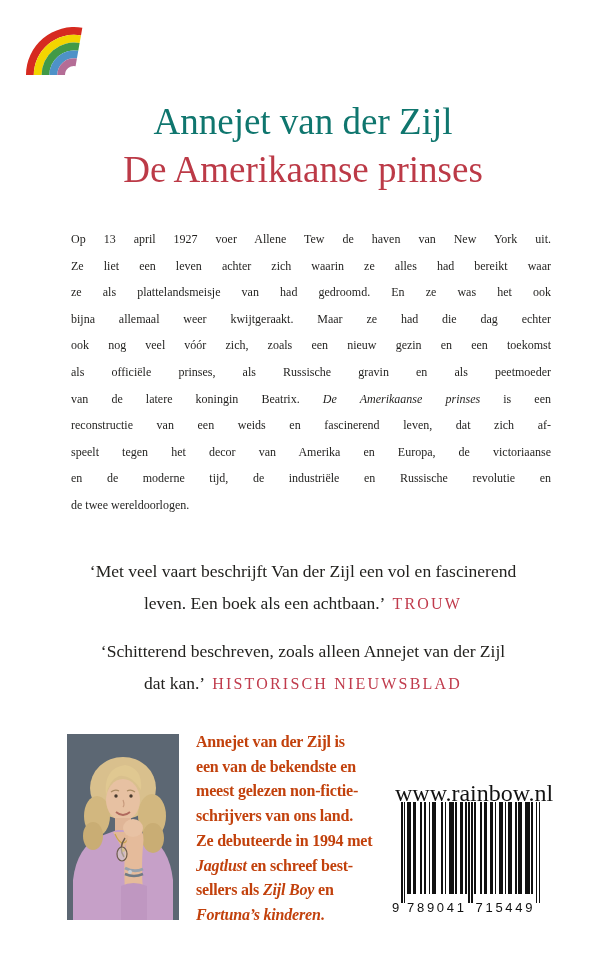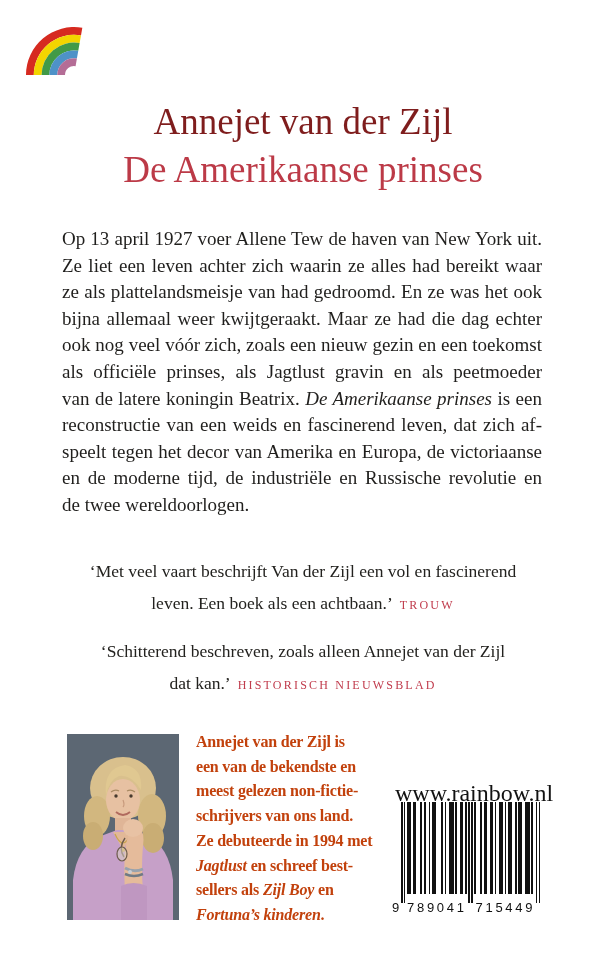--- a/index.html
+++ b/index.html
@@ -4,35 +4,35 @@
 <style>
   html,body{margin:0;padding:0;background:#e8e8e8;}
   #page{
     position:relative;width:606px;height:960px;margin:0 auto;background:#ffffff;
     font-family:"Liberation Serif","DejaVu Serif",serif;color:#201f1d;overflow:hidden;
   }
   
   #logo{position:absolute;left:26px;top:27px;width:57px;height:48px;}
   
   #author-name{position:absolute;left:0;top:98px;width:606px;text-align:center;
-    font-size:37px;line-height:47px;color:#7f1d1d;}
+    font-size:37px;line-height:47px;color:#0f766e;}
   #book-title{position:absolute;left:0;top:146px;width:606px;text-align:center;
     font-size:37px;line-height:47px;color:#bc3a47;}
   
-  #body-text{position:absolute;left:62px;top:226px;width:480px;
-    font-size:19px;line-height:26.6px;}
+  #body-text{position:absolute;left:71px;top:226px;width:480px;
+    font-size:12px;line-height:26.6px;}
   .body-line{text-align:justify;text-align-last:justify;white-space:normal;}
   .body-line.last{text-align-last:left;}
   .ital{font-style:italic;}
   
   .quote{position:absolute;left:0;width:606px;text-align:center;
     font-size:17.5px;line-height:32px;color:#23221f;}
   #quote-1{top:555px;font-family:Liberation Serif, serif;}
   #quote-2{top:635px;}
-  .quote-source{color:#c03b4c;font-size:12px;letter-spacing:2.2px;margin-left:7px;}
+  .quote-source{color:#c03b4c;font-size:16px;letter-spacing:2.2px;margin-left:7px;}
   
   #author-photo{position:absolute;left:67px;top:734px;width:112px;height:186px;}
   #author-bio{position:absolute;left:196px;top:730px;width:190px;
     font-size:16px;font-weight:600;line-height:24.7px;color:#c2410c;letter-spacing:-0.2px;}
   #rainbow-url{position:absolute;left:395px;top:780px;width:152px;text-align:center;
     font-size:24px;color:#121212;}
   #barcode{position:absolute;left:390px;top:802px;width:152px;height:112px;}
   .bc-digit{font-family:"Liberation Sans","DejaVu Sans",sans-serif;font-size:13px;fill:#111;}
 </style>
 </head>
@@ -50,21 +50,21 @@
 
   <div id="author-name">Annejet van der Zijl</div>
   <div id="book-title">De Amerikaanse prinses</div>
 
   <div id="body-text">
     <div class="body-line"><span>Op 13 april 1927 voer Allene Tew de haven van New York uit.</span></div>
     <div class="body-line"><span>Ze liet een leven achter zich waarin ze alles had bereikt waar</span></div>
     <div class="body-line"><span>ze als plattelandsmeisje van had gedroomd. En ze was het ook</span></div>
     <div class="body-line"><span>bijna allemaal weer kwijtgeraakt. Maar ze had die dag echter</span></div>
     <div class="body-line"><span>ook nog veel vóór zich, zoals een nieuw gezin en een toekomst</span></div>
-    <div class="body-line"><span>als officiële prinses, als Jagtlust gravin en als peetmoeder</span></div>
+    <div class="body-line"><span>als officiële prinses, als Russische gravin en als peetmoeder</span></div>
     <div class="body-line"><span>van de latere koningin Beatrix. </span><span class="ital">De Amerikaanse prinses</span><span> is een</span></div>
     <div class="body-line"><span>reconstructie van een weids en fascinerend leven, dat zich af-</span></div>
     <div class="body-line"><span>speelt tegen het decor van Amerika en Europa, de victoriaanse</span></div>
     <div class="body-line"><span>en de moderne tijd, de industriële en Russische revolutie en</span></div>
     <div class="body-line last"><span>de twee wereldoorlogen.</span></div>
   </div>
 
   <div id="quote-1" class="quote">
     <div>‘Met veel vaart beschrijft Van der Zijl een vol en fascinerend</div>
     <div>

